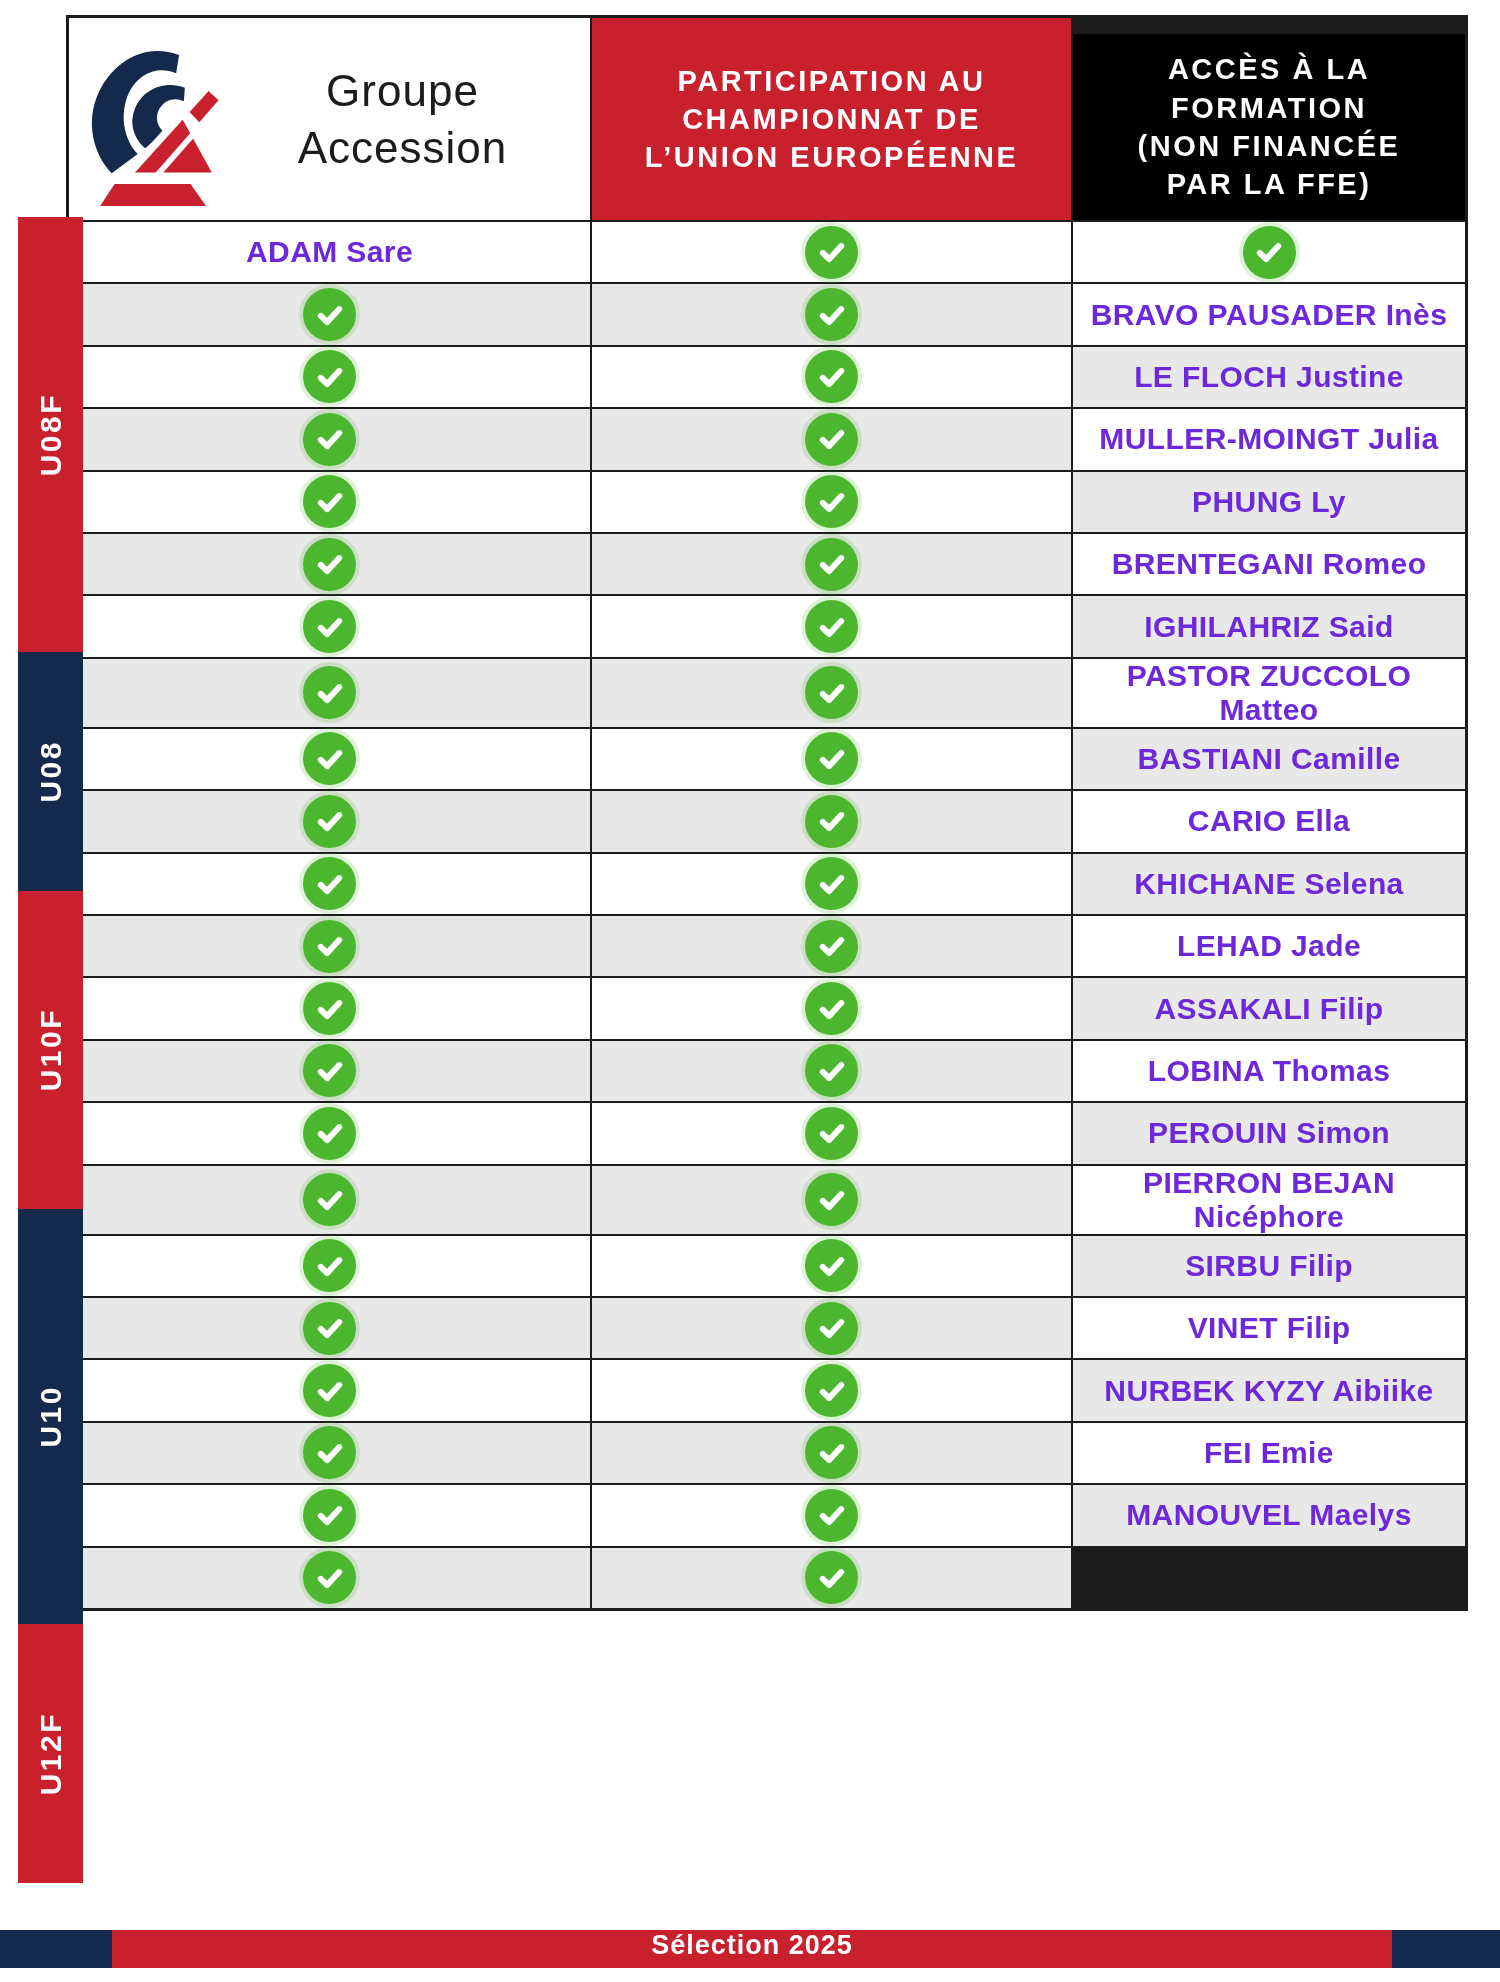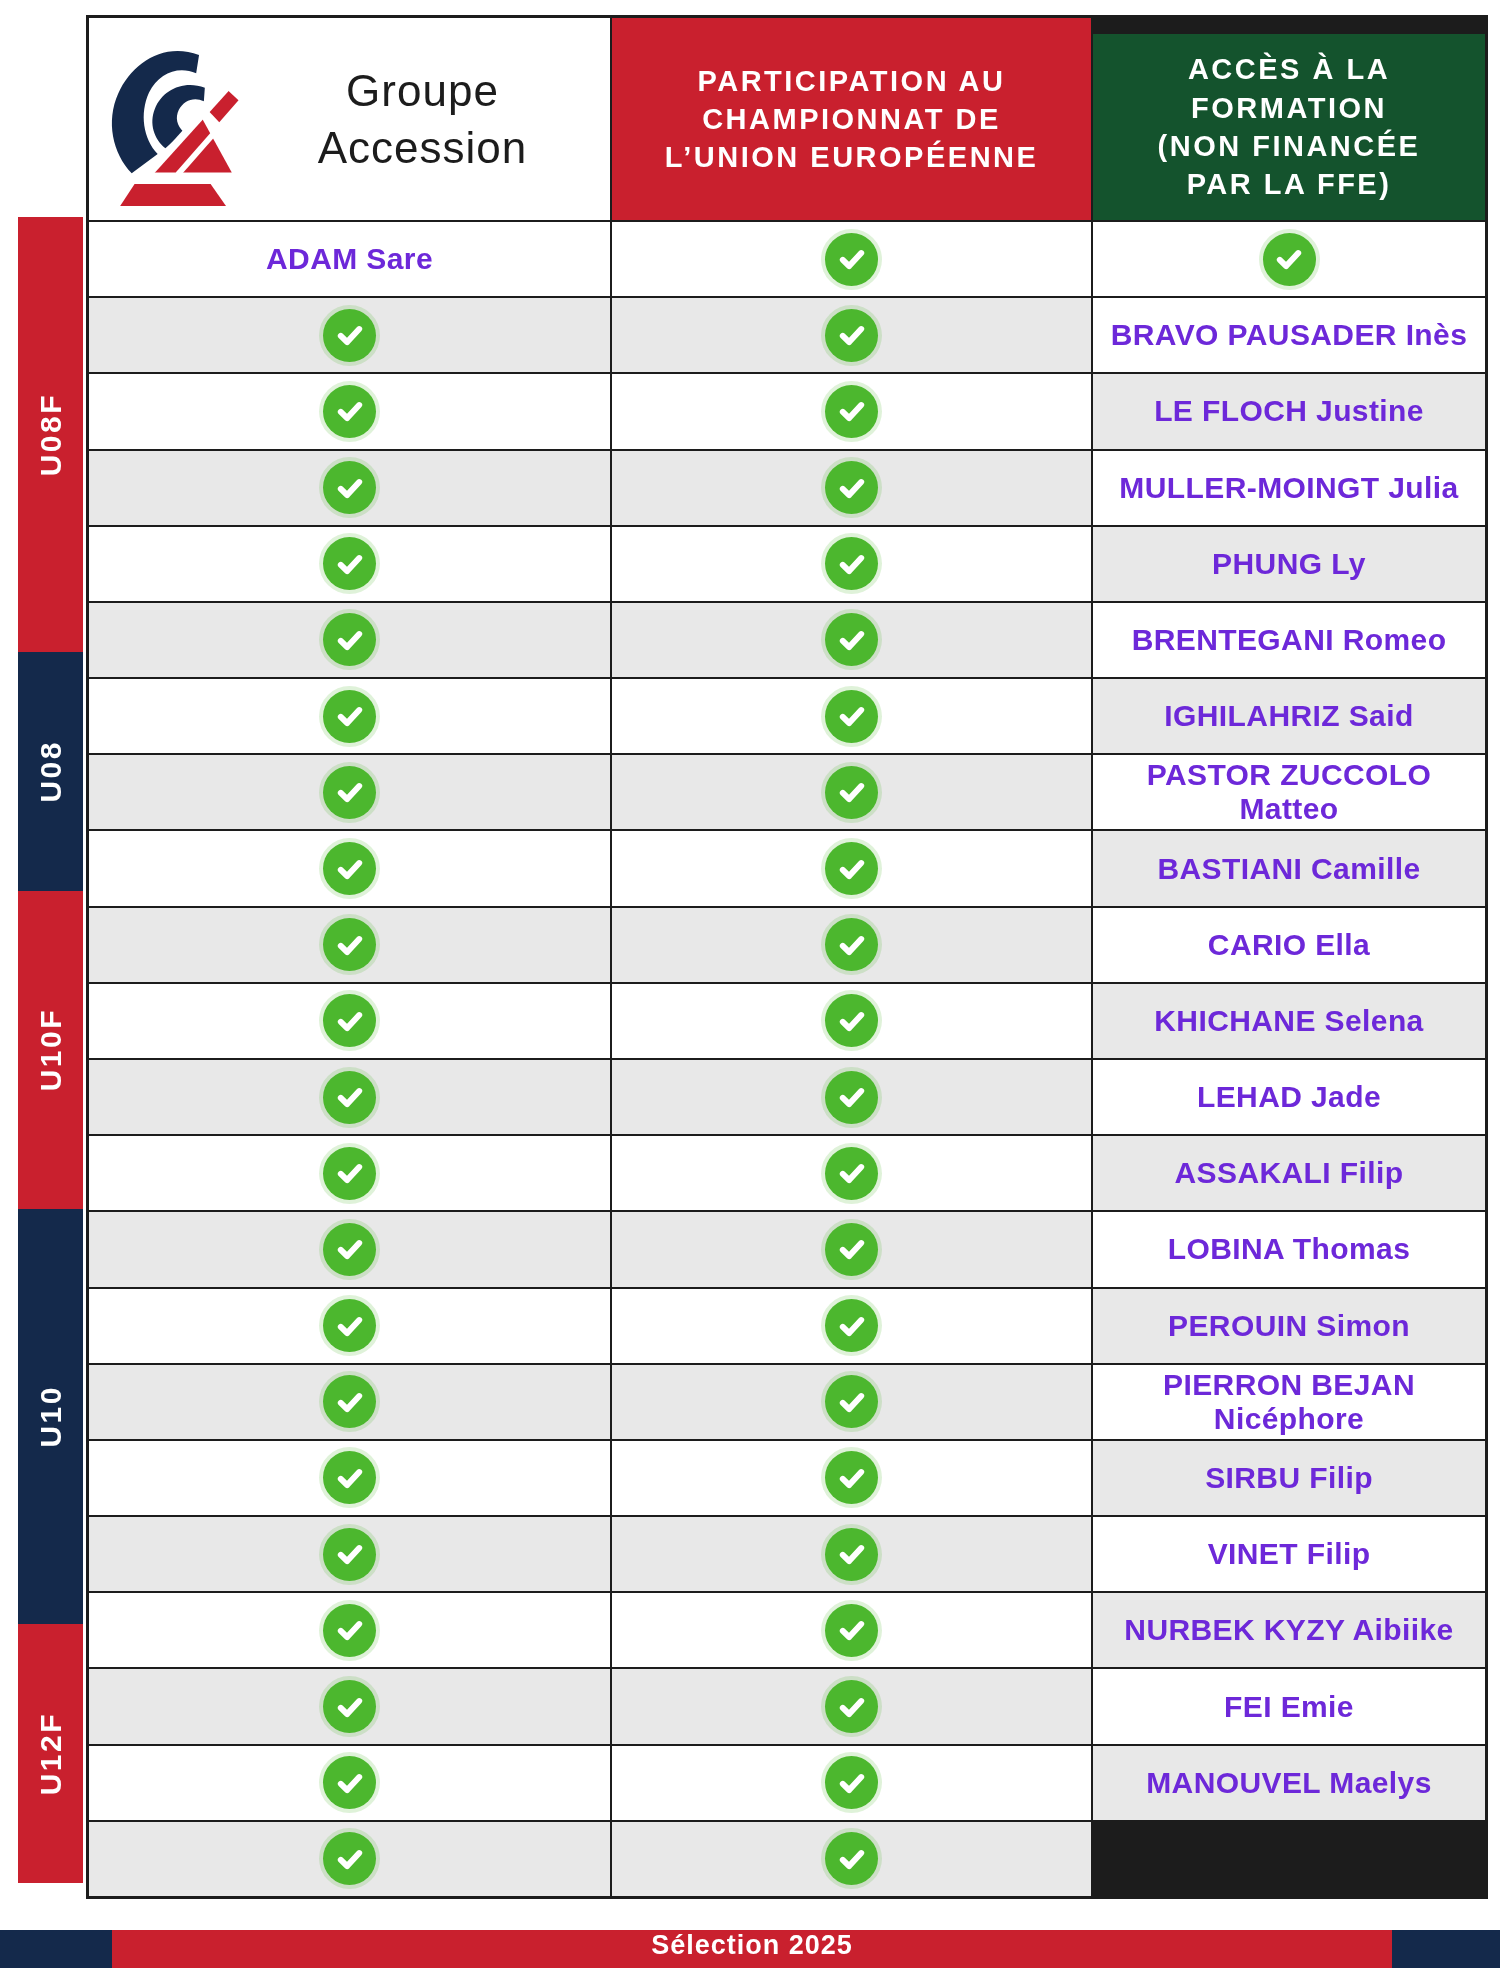--- a/index.html
+++ b/index.html
@@ -5,35 +5,35 @@
   html,body{margin:0;padding:0;background:#ffffff;}
   .sheet{
     position:relative;
     width:1500px;height:1982px;
     background:#ffffff;
     font-family:"Liberation Sans","DejaVu Sans",sans-serif;
     overflow:hidden;
   }
   
   .grid{
-    position:absolute;left:86px;top:15px;
-    width:1402px;height:1884px;
+    position:absolute;left:66px;top:15px;
+    width:1402px;height:1596px;
     box-sizing:border-box;
     background:#1c1c1c;
     display:grid;
     grid-template-columns:521px 479px 1fr;
     grid-template-rows:202px repeat(22,1fr);
     gap:2px;padding:3px;
   }
   .cell{display:flex;align-items:center;justify-content:center;}
   .hd-brand{background:#ffffff;display:flex;align-items:center;justify-content:flex-start;padding-left:8px;box-sizing:border-box;}
   .hd-col{color:#ffffff;text-align:center;font-size:29px;font-weight:600;
           letter-spacing:2.5px;line-height:1.32;white-space:pre-line;}
   .hd-red{background:#C9202E;}
-  .hd-navy{background:#14532d;margin-top:16px;}
+  .hd-navy{background:#000000;margin-top:16px;}
   .brand-text{flex:1;text-align:center;color:#1c1c1c;font-size:44px;font-weight:500;
               letter-spacing:1px;line-height:1.3;padding-right:14px;}
   .logo-box{width:148px;height:178px;flex:0 0 auto;margin-left:4px;}
   .name{font-size:30px;font-weight:700;color:#6d28d9;letter-spacing:0.4px;text-align:center;}
   .r-white{background:#ffffff;}
   .r-gray{background:#E8E8E8;}
   .badge{
     width:53px;height:53px;border-radius:50%;
     background:#4CB72E;
     box-shadow:0 0 0 4px rgba(76,183,46,0.18);

